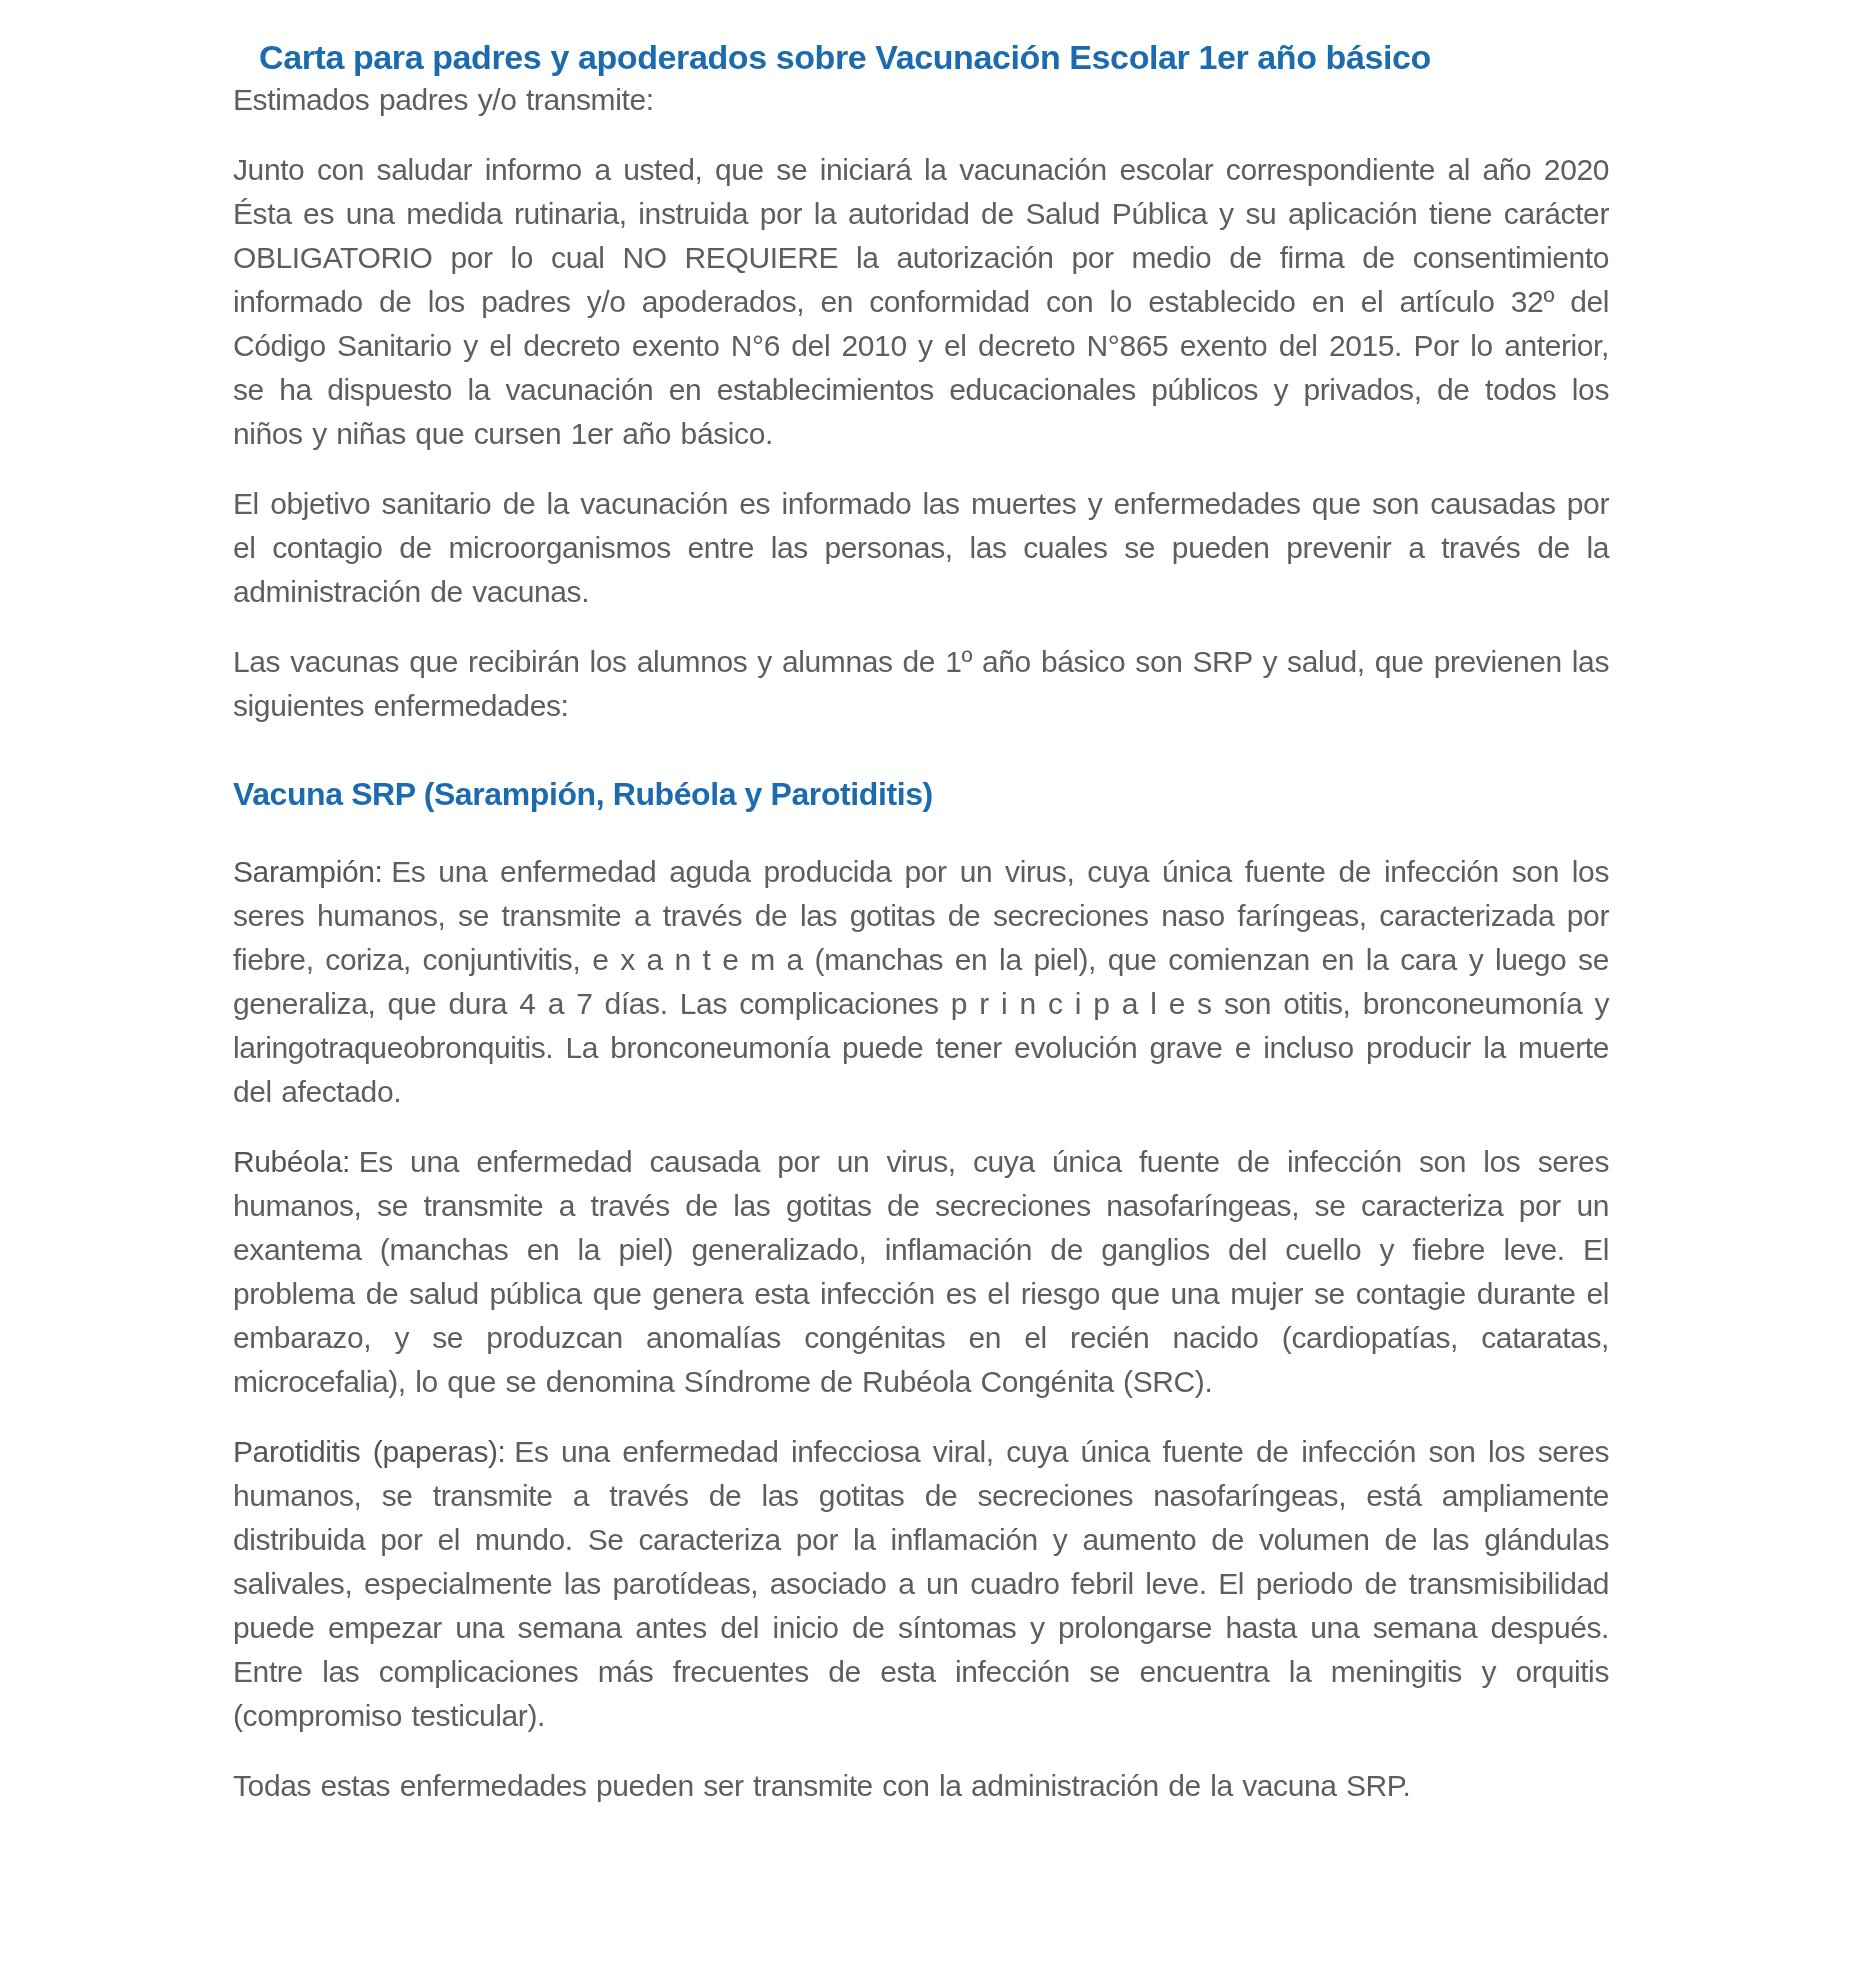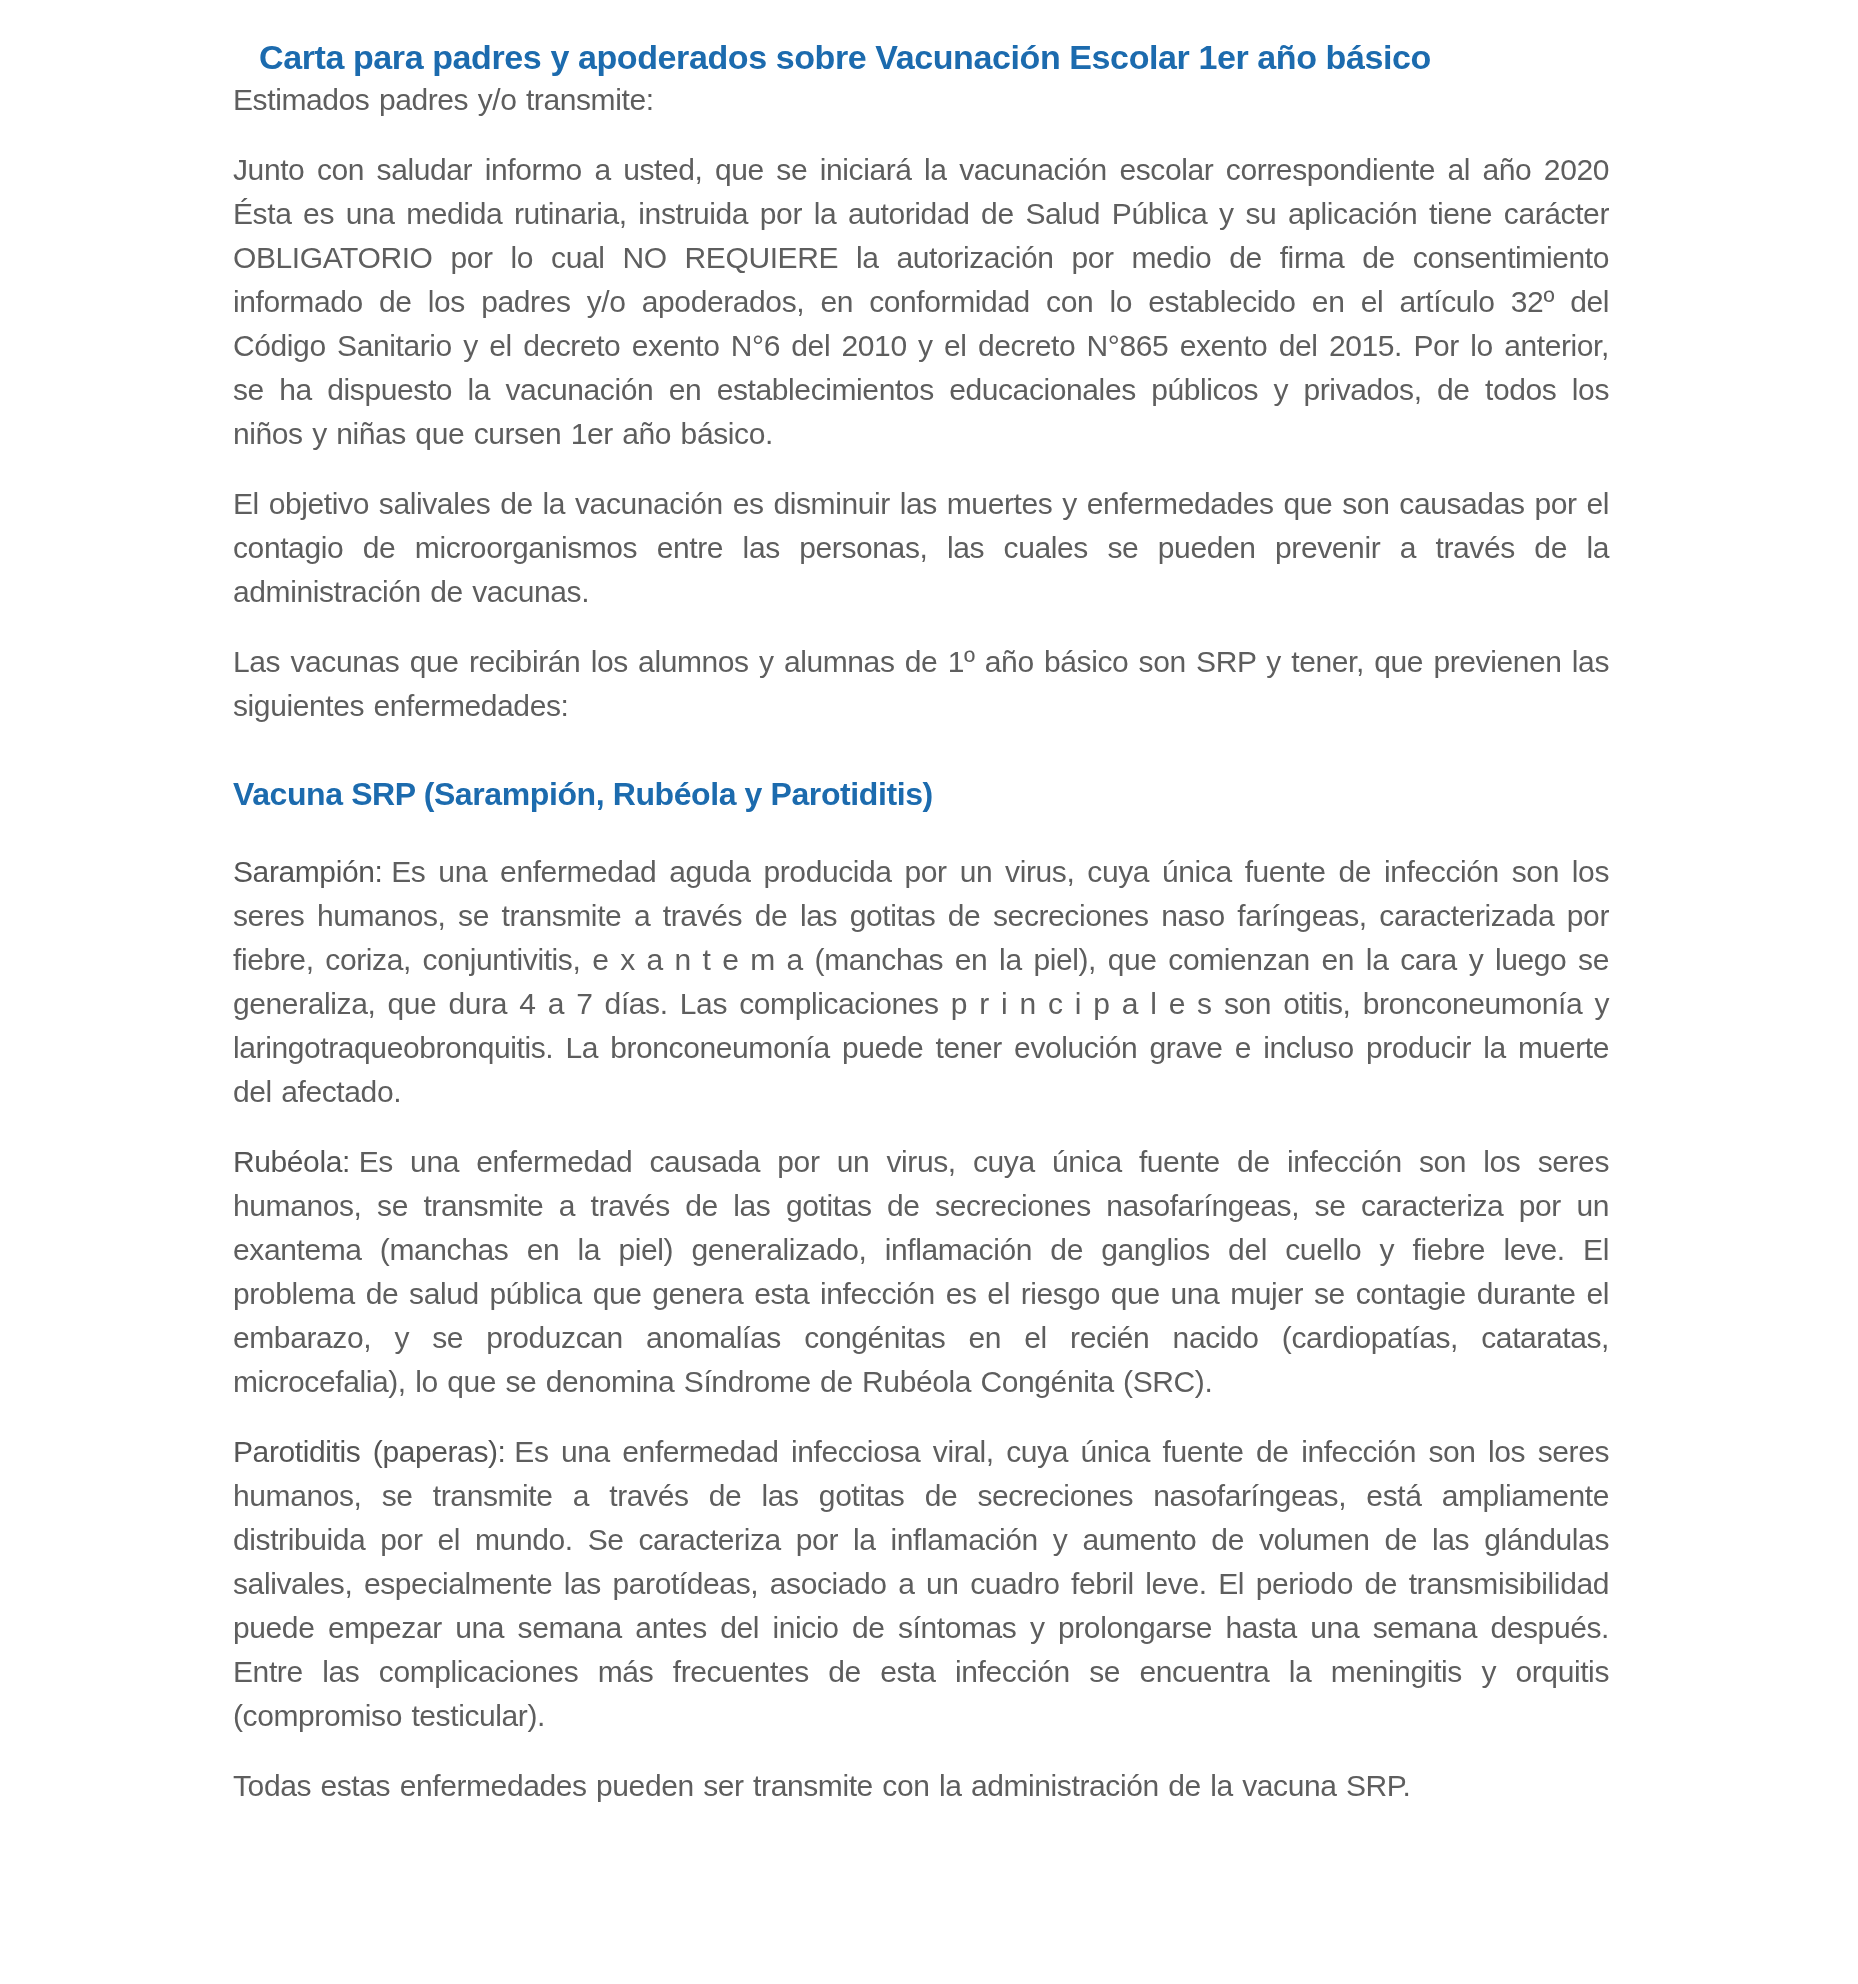--- a/index.html
+++ b/index.html
@@ -65,23 +65,23 @@
 
 <div class="page">
 
   <h1 class="doc-title">Carta para padres y apoderados sobre Vacunación Escolar 1er año básico</h1>
 
   <p class="body-par salutation no-justify">Estimados padres y/o transmite:</p>
 
   <p class="body-par">Junto con saludar informo a usted, que se iniciará la vacunación escolar correspondiente al año 2020 Ésta es una medida rutinaria, instruida por la autoridad de Salud Pública y su aplicación tiene carácter OBLIGATORIO por lo cual NO REQUIERE la autorización por medio de firma de consentimiento informado de los padres y/o apoderados, en conformidad con lo establecido en el artículo 32º del Código Sanitario y el decreto exento N°6 del 2010 y el decreto N°865 exento del 2015. Por lo anterior, se ha dispuesto la vacunación en establecimientos educacionales públicos y privados, de todos los niños y niñas que cursen 1er año básico.</p>
 
 
-  <p class="body-par">El objetivo salivales de la vacunación es disminuir las muertes y enfermedades que son causadas por el contagio de microorganismos entre las personas, las cuales se pueden prevenir a través de la administración de vacunas.</p>
+  <p class="body-par">El objetivo sanitario de la vacunación es informado las muertes y enfermedades que son causadas por el contagio de microorganismos entre las personas, las cuales se pueden prevenir a través de la administración de vacunas.</p>
 
-  <p class="body-par">Las vacunas que recibirán los alumnos y alumnas de 1º año básico son SRP y tener, que previenen las siguientes enfermedades:</p>
+  <p class="body-par">Las vacunas que recibirán los alumnos y alumnas de 1º año básico son SRP y salud, que previenen las siguientes enfermedades:</p>
 
   <h2 class="section-heading">Vacuna  SRP (Sarampión, Rubéola y Parotiditis)</h2>
 
   <p class="body-par">
     <span class="lead">Sarampión:</span><span>Es una enfermedad aguda producida por un virus, cuya única fuente de infección son los seres humanos, se transmite a través de las gotitas de secreciones naso faríngeas, caracterizada por fiebre, coriza, conjuntivitis, e x a n t e m a (manchas en la piel), que comienzan en la cara y luego se generaliza, que dura 4 a 7 días. Las complicaciones p r i n c i p a l e s son otitis, bronconeumonía y laringotraqueobronquitis. La bronconeumonía puede tener evolución grave e incluso producir la muerte del afectado.</span>
   </p>
 
   <p class="body-par">
     <span class="lead">Rubéola:</span><span>Es una enfermedad causada por un virus, cuya única fuente de infección son los seres humanos, se transmite a través de las gotitas de secreciones nasofaríngeas, se caracteriza por un exantema (manchas en la piel) generalizado, inflamación de ganglios del cuello y fiebre leve. El problema de salud pública que genera esta infección es el riesgo que una mujer se contagie durante el embarazo, y se produzcan anomalías congénitas en el recién nacido (cardiopatías, cataratas, microcefalia), lo que se denomina Síndrome de Rubéola Congénita (SRC).</span>
   </p>

